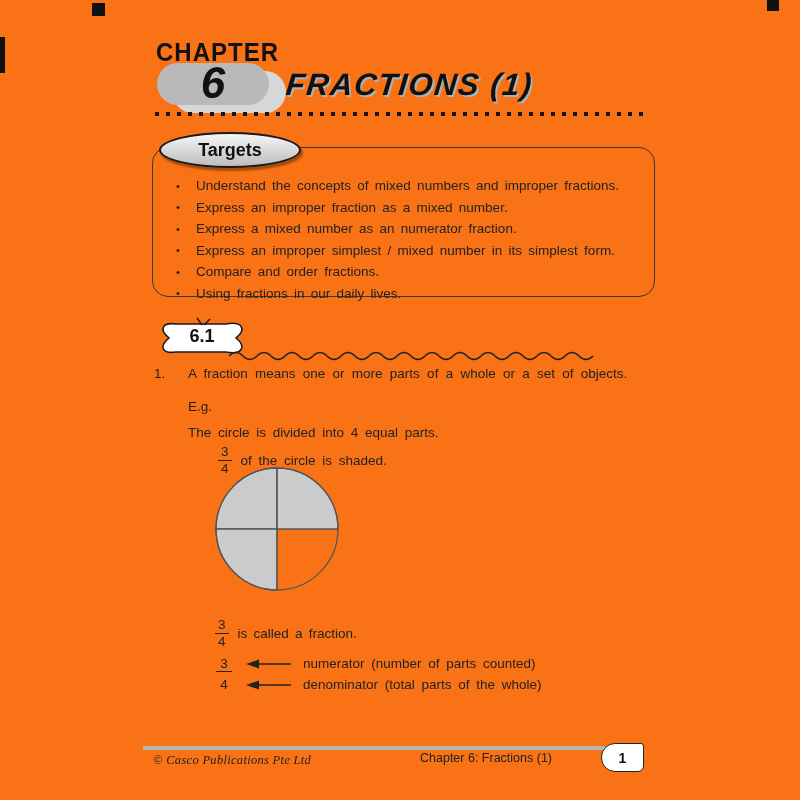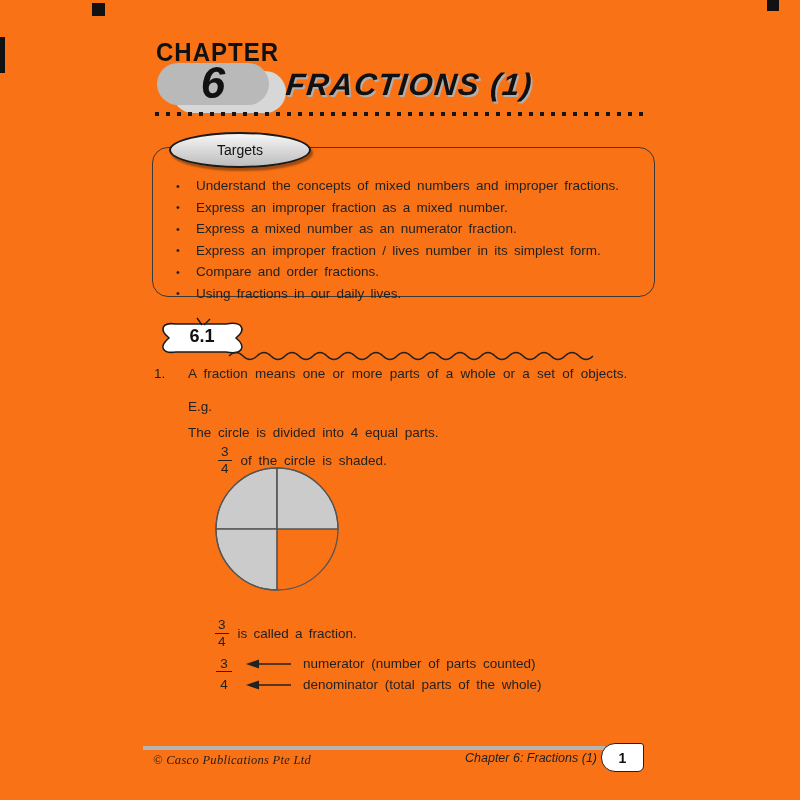--- a/index.html
+++ b/index.html
@@ -24,24 +24,24 @@
   .chapter-title{position:absolute;left:286px;top:67px;font-size:31px;font-weight:900;
                  font-style:italic;letter-spacing:1.5px;color:#111;transform:skewX(-6deg);
                  text-shadow:2px 2px 0 #b0b0b0;white-space:nowrap;}
   .dotted-rule{position:absolute;left:153px;top:110px;width:494px;height:8px;
                background-image:radial-gradient(circle 2.4px at 4px 4px,#161616 92%,transparent);
                background-size:11px 8px;background-repeat:repeat-x;}
 
   
   .targets-box{position:absolute;left:152px;top:147px;width:501px;height:148px;
                border:1.6px solid #3a3a3a;border-radius:16px;}
-  .targets-oval{position:absolute;left:16px;top:-16px;width:138px;height:32px;
+  .targets-oval{position:absolute;left:6px;top:-16px;width:138px;height:32px;
                 background:linear-gradient(#f6f6f6,#bdbdbd);border:2px solid #1a1a1a;border-radius:50%;
                 display:flex;align-items:center;justify-content:center;
-                box-shadow:2px 3px 2px rgba(0,0,0,0.35);font-size:14px;font-weight:normal;color:#111;}
+                box-shadow:2px 3px 2px rgba(0,0,0,0.35);font-size:18px;font-weight:bold;color:#111;}
   .targets-list{position:absolute;left:0;top:27px;width:100%;}
   .target-item{display:flex;height:21.5px;align-items:center;font-size:13.5px;word-spacing:2.5px;}
   .target-item .bullet{width:20px;margin-left:23px;font-size:11px;}
 
   
   .bubble-svg{position:absolute;left:156px;top:316px;}
   .bubble-num{position:absolute;left:156px;top:326px;width:92px;text-align:center;
               font-size:18px;font-weight:bold;color:#111;}
   .section-title{position:absolute;left:266px;top:324px;font-size:18px;font-weight:bold;
                  color:#111;white-space:nowrap;}
@@ -73,22 +73,22 @@
   .nd-row{display:flex;align-items:center;height:21px;}
   .nd-digit{display:inline-block;width:16px;text-align:center;}
   .nd-bar{border-bottom:1.4px solid #222;}
   .nd-arrow{margin-left:13px;margin-right:12px;display:flex;align-items:center;}
   .nd-label{word-spacing:3px;}
 
   
   .footer-rule{position:absolute;left:143px;top:746px;width:462px;height:3.5px;background:#b5b5b5;}
   .footer-copy{position:absolute;left:153px;top:753px;font-family:Liberation Serif, serif;
                font-style:italic;font-size:12.5px;color:#222;letter-spacing:0.3px;}
-  .footer-ref{position:absolute;left:420px;top:751px;width:177px;text-align:right;
-              font-style:italic;font-size:12.5px;color:#222;}
+  .footer-ref{position:absolute;left:420px;top:751px;width:177px;text-align:left;
+              font-size:12.5px;color:#222;}
   .page-badge{position:absolute;left:601px;top:743px;width:41px;height:27px;background:#fff;
               border:1.6px solid #222;border-radius:14px 3px 6px 14px;display:flex;align-items:center;
               justify-content:center;font-weight:bold;font-size:14px;color:#111;z-index:2;}
 </style>
 </head>
 <body>
 
 <div class="page">
 
   <div class="mark mark-tl"></div>
@@ -113,21 +113,21 @@
       <div class="target-item">
           <span class="bullet">•</span>
           <span>Express an improper fraction as a mixed number.</span>
         </div>
       <div class="target-item">
           <span class="bullet">•</span>
           <span>Express a mixed number as an numerator fraction.</span>
         </div>
       <div class="target-item">
           <span class="bullet">•</span>
-          <span>Express an improper fraction / lives number in its simplest form.</span>
+          <span>Express an improper simplest / mixed number in its simplest form.</span>
         </div>
       <div class="target-item">
           <span class="bullet">•</span>
           <span>Compare and order fractions.</span>
         </div>
       <div class="target-item">
           <span class="bullet">•</span>
           <span>Using fractions in our daily lives.</span>
         </div>
     </div>

